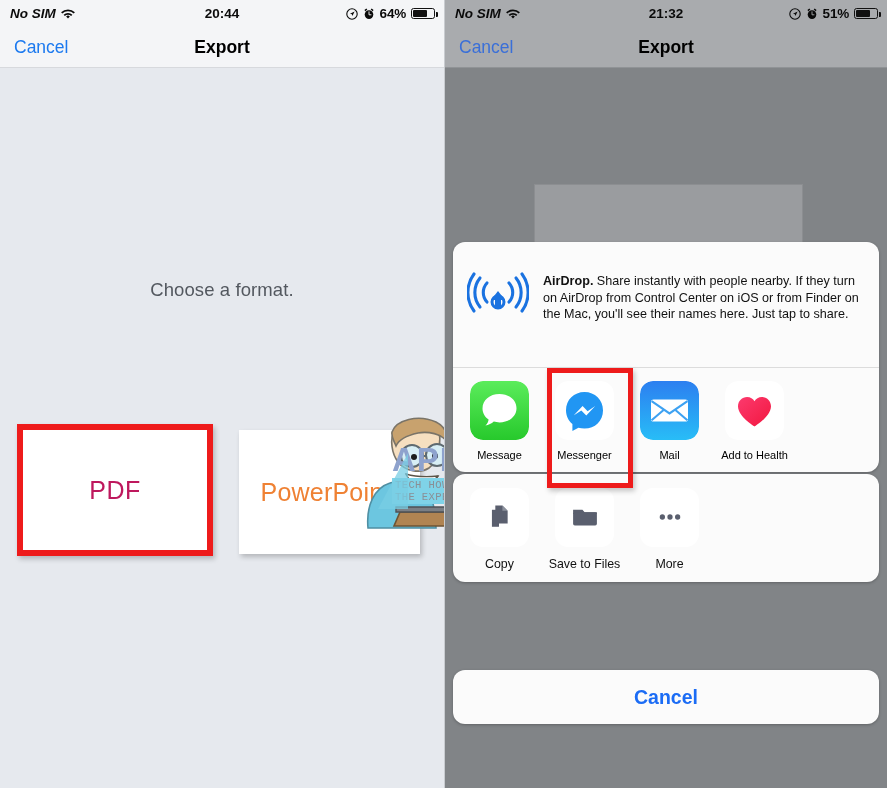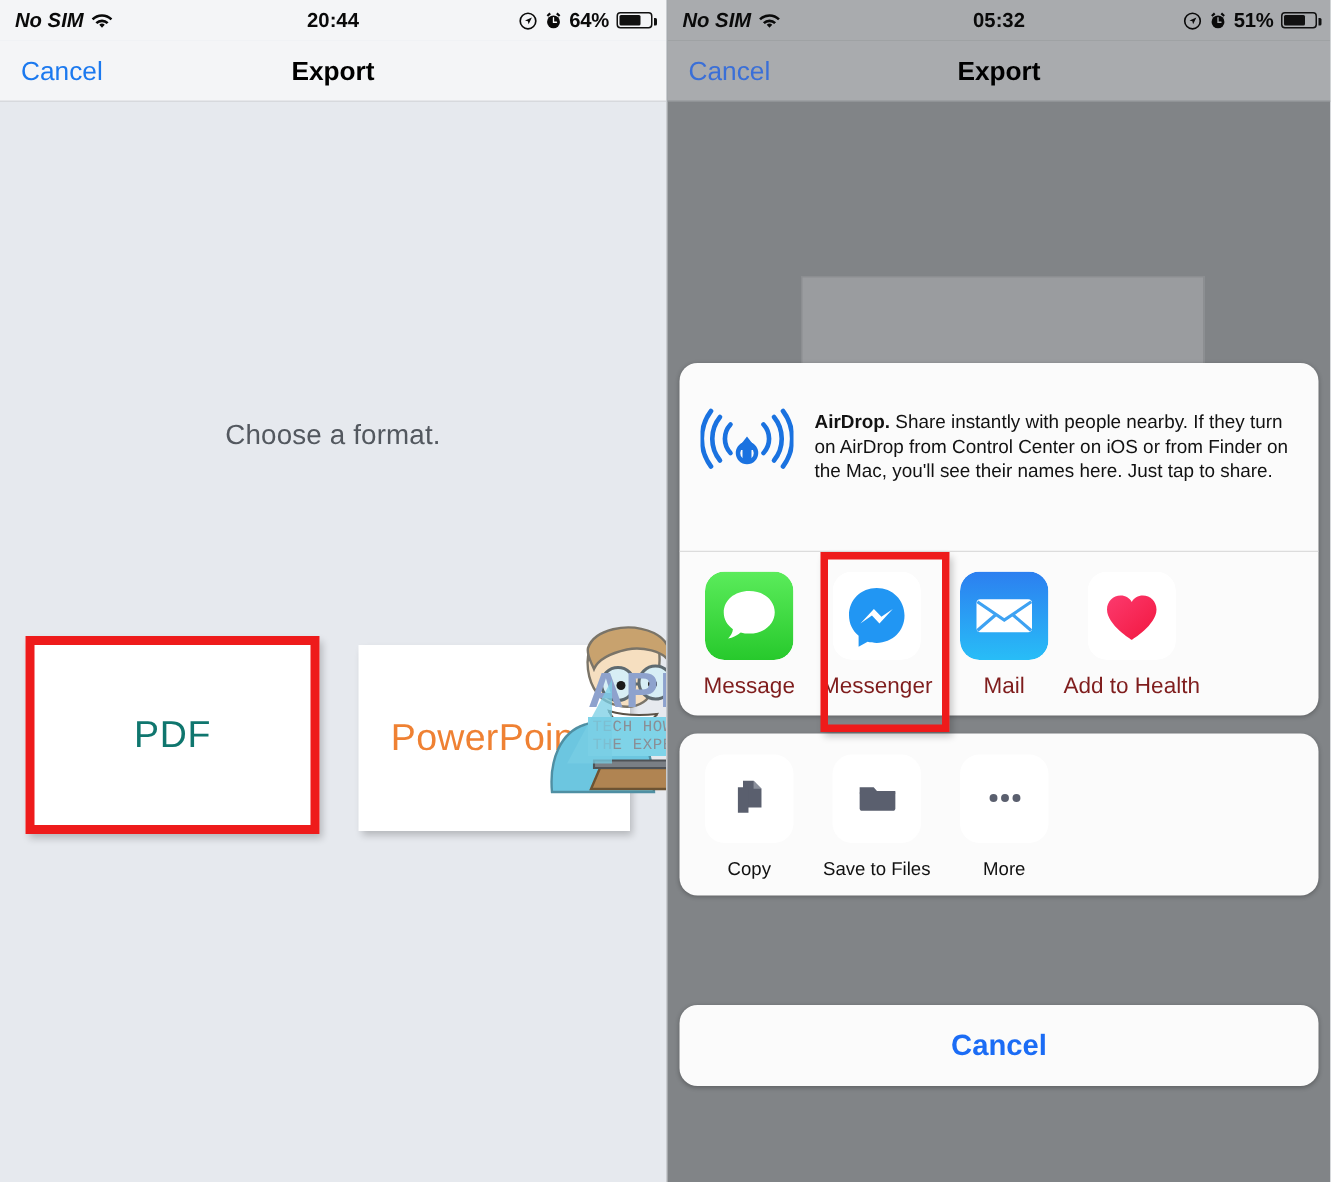--- a/index.html
+++ b/index.html
@@ -60,21 +60,21 @@
     box-shadow:2px 3px 5px rgba(0,0,0,.22);
     display:flex; align-items:center; justify-content:center;
   }
   .fmt-card.pdf {
     left:17px; top:66px; width:196px; height:132px;
     border:6px solid #ee1b1b; cursor:pointer;
   }
   .fmt-card.ppt {
     left:239px; top:72px; width:181px; height:124px; cursor:pointer;
   }
-  .pdf-label   { font-size:25px; color:#0f766e; font-weight:500; letter-spacing:.5px;}
+  .pdf-label   { font-size:25px; color:#be185d; font-weight:500; letter-spacing:.5px;}
   .ppt-label   { font-size:25px; color:#ef8133; font-weight:500; letter-spacing:.2px; margin-right:8px;}
 
   
   .cartoon { position:absolute; left:340px; top:348px; width:165px; height:115px; pointer-events:none; }
   .appuals-wm { position:absolute; left:392px; top:375px; width:175px; height:78px; pointer-events:none;}
   .wm-word { font-family:"Liberation Sans", sans-serif; font-size:33px; font-weight:bold;
              color:#8ea2cd; letter-spacing:1px; line-height:1; }
   .wm-strip { background:#7fd3e8; display:inline-block; padding:1px 3px; margin-top:2px;}
   .wm-sub  { font-family:"Liberation Mono", monospace; font-size:10.5px; color:#8a8f96;
              line-height:12px; letter-spacing:.4px; }
@@ -83,42 +83,42 @@
 
   
   .dim-card {
     position:absolute; left:89px; top:184px; width:269px; height:90px;
     background:#9a9c9f; border:1px solid #8c8e91;
   }
 
   
   .sheet {
     position:absolute; left:8px; right:8px; bottom:64px; top:242px;
-    display:flex; flex-direction:column; gap:12px; z-index:4;
+    display:flex; flex-direction:column; gap:2px; z-index:4;
   }
   .sheet-card {
     background:#fbfbfb; border-radius:12px; box-shadow:0 1px 3px rgba(0,0,0,.25);
   }
   
   .airdrop {
     display:flex; padding:17px 16px 44px 14px; gap:14px;
     border-bottom:1px solid #dcdcdc; border-radius:12px 12px 0 0;
   }
   .airdrop-ico { width:62px; height:62px; flex:none; }
   .airdrop-txt { font-size:12.6px; line-height:16.5px; color:#121212; padding-top:14px;}
   .airdrop-txt b { font-weight:bold; }
 
   .apps-card { padding:13px 0 11px 0; position:relative; }
   .apps-row { display:flex; padding:0 4px; }
   .app {
     width:85px; flex:none; display:flex; flex-direction:column;
     align-items:center; gap:9px; cursor:pointer;
   }
   .app-ico { width:59px; height:59px; border-radius:13px; overflow:hidden; }
-  .app-name { font-size:15px; color:#7f1d1d; white-space:nowrap; }
+  .app-name { font-size:11px; color:#000000; white-space:nowrap; }
 
   .mail-hl {
     position:absolute; left:94px; top:0px; width:86px; height:120px;
     border:5px solid #ee1b1b; box-shadow:2px 3px 5px rgba(0,0,0,.22);
     pointer-events:none;
   }
 
   .acts-card { padding:14px 0 11px 0; }
   .acts-row { display:flex; padding:0 4px; }
   .act {
@@ -229,21 +229,21 @@
 
     <div class="statusbar">
       <div class="sb-left">
         <span>No SIM</span>
         <span class="wifi-ico">
           <svg viewBox="0 0 16 12" width="14" height="11">
               <path d="M8 10.6 5.9 8.3a3 3 0 0 1 4.2 0zM8 6.3a5 5 0 0 0-3.6 1.5L3 6.4a7 7 0 0 1 10 0l-1.4 1.4A5 5 0 0 0 8 6.3zM8 2.2a9.2 9.2 0 0 0-6.5 2.7L.1 3.5a11.2 11.2 0 0 1 15.8 0l-1.4 1.4A9.2 9.2 0 0 0 8 2.2z" fill="#0a0a0a"></path>
             </svg>
         </span>
       </div>
-      <div class="sb-center">05:32</div>
+      <div class="sb-center">21:32</div>
       <div class="sb-right">
         <span class="loc-ico">
           <svg viewBox="0 0 12 12" width="12" height="12">
               <circle cx="6" cy="6" r="5.2" fill="none" stroke="#0a0a0a" stroke-width="1.1"></circle>
               <path d="M8.6 3.6 4 5.7l1.9.5.5 1.9z" fill="#0a0a0a"></path>
             </svg>
         </span>
         <span class="alarm-ico">
           <svg viewBox="0 0 12 12" width="12" height="12">
               <circle cx="6" cy="6.6" r="4.3" fill="#0a0a0a"></circle>

